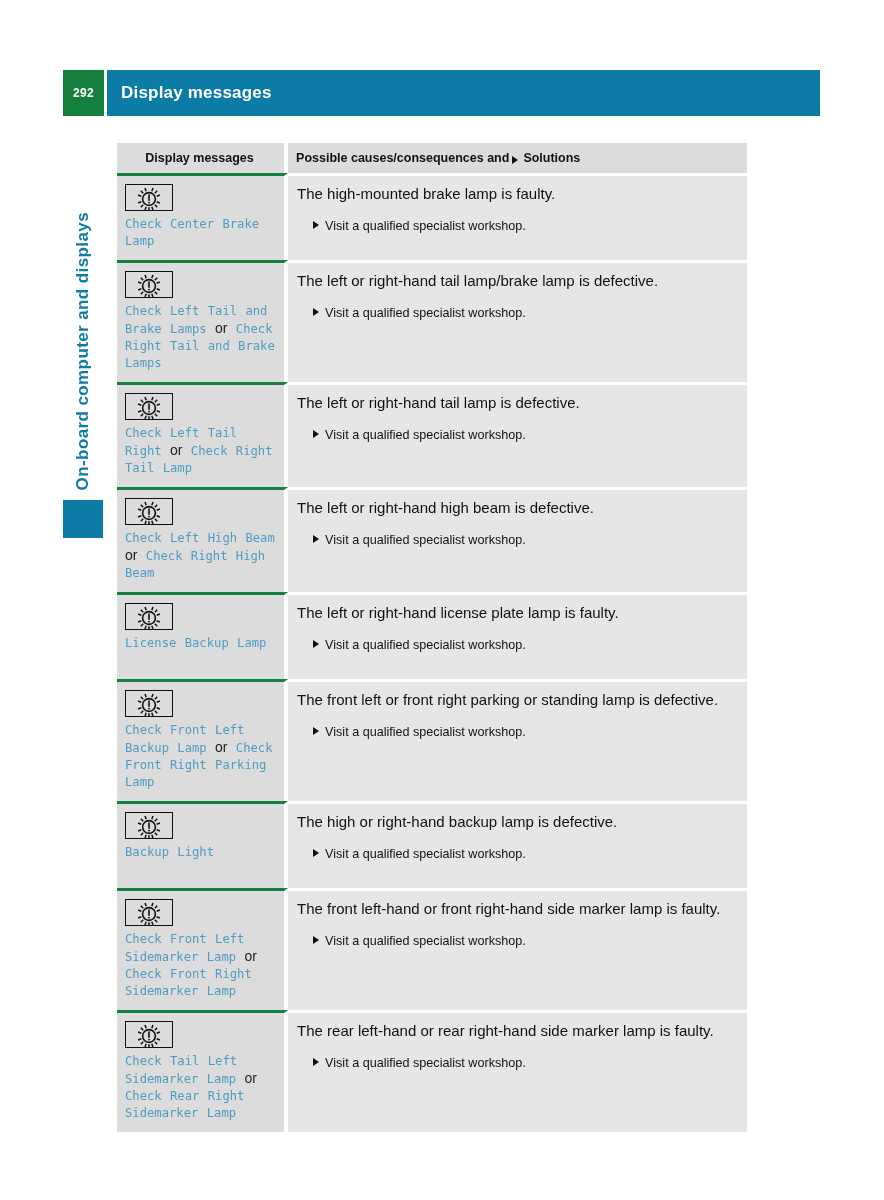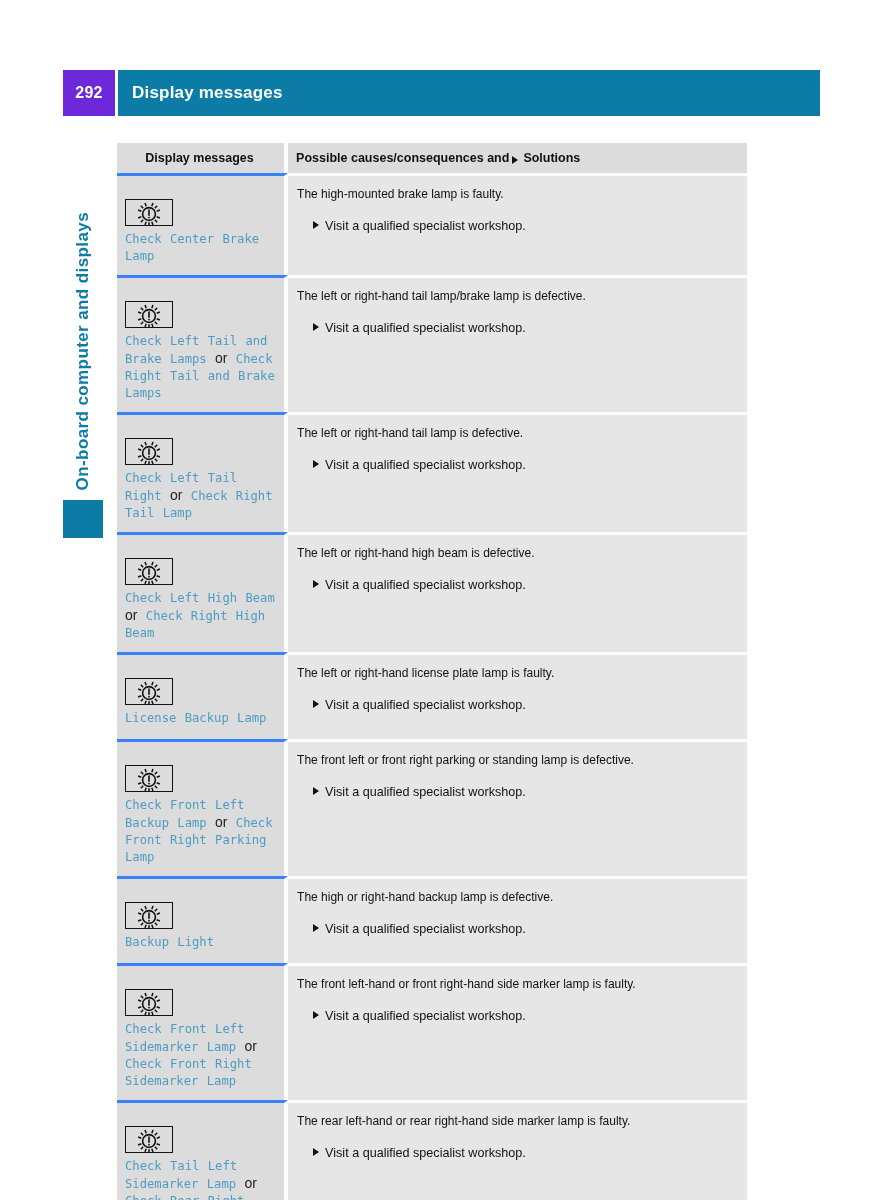--- a/index.html
+++ b/index.html
@@ -19,24 +19,24 @@
   .header-bar {
     position: absolute;
     left: 63px;
     top: 70px;
     width: 757px;
     height: 46px;
     display: flex;
     align-items: stretch;
   }
   .page-number-block {
-    width: 52px;
-    background: #6d28d9;
+    width: 41px;
+    background: #15803d;
     color: #ffffff;
-    font-size: 16px;
+    font-size: 12px;
     font-weight: bold;
     display: flex;
     align-items: center;
     justify-content: center;
     letter-spacing: 0.3px;
   }
   .header-gap {
     width: 3px;
     background: #ffffff;
   }
@@ -102,23 +102,23 @@
     font-size: 12.5px;
     font-weight: bold;
     color: #111111;
     padding: 8px 10px 8px 8px;
     height: 12px;
   }
   .th-left  { border-right: 4px solid #ffffff; }
 
   .td-left {
     background: #dcdcdc;
-    border-top: 3px solid #3b82f6;
+    border-top: 3px solid #15803d;
     border-right: 4px solid #ffffff;
-    padding: 23px 8px 10px 8px;
+    padding: 8px 8px 10px 8px;
   }
   .td-right {
     background: #e6e6e6;
     border-top: 3px solid #ffffff;
     padding: 10px 10px 10px 9px;
   }
 
   
   .lamp-icon {
     width: 48px;
@@ -142,21 +142,21 @@
     word-spacing: 1px;
   }
   .msg-or {
     font-family: "Liberation Sans", sans-serif;
     font-size: 14px;
     color: #222222;
   }
 
   
   .cause-text {
-    font-size: 12px;
+    font-size: 15px;
     color: #111111;
     line-height: 16px;
     margin: 0 0 9px 0;
   }
   .solution-line {
     font-size: 12.6px;
     color: #111111;
     line-height: 16px;
     margin: 16px;
     display: flex;

